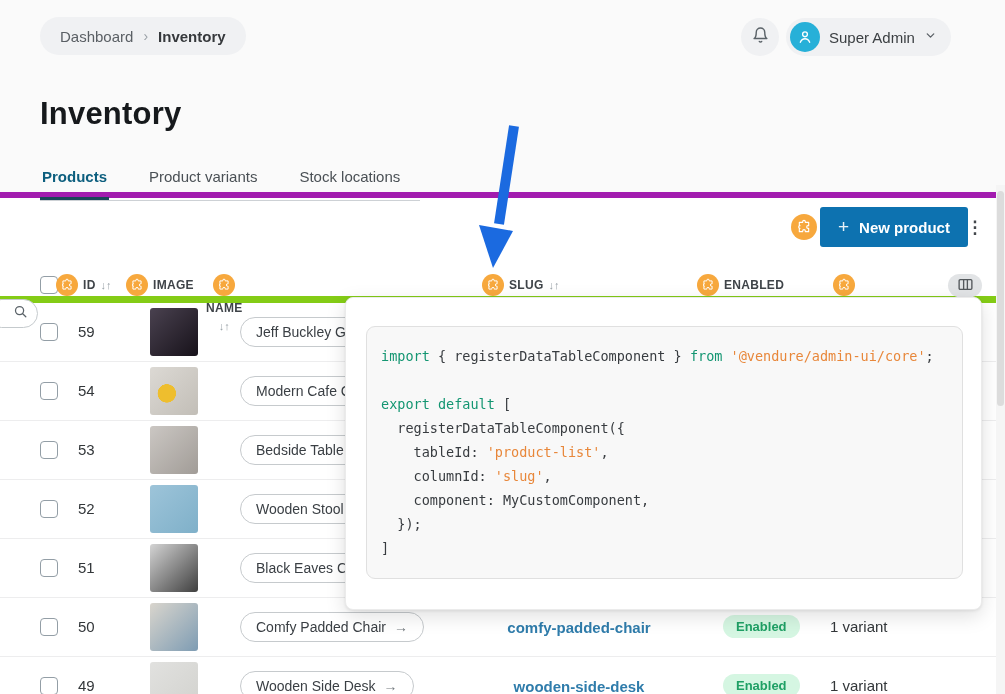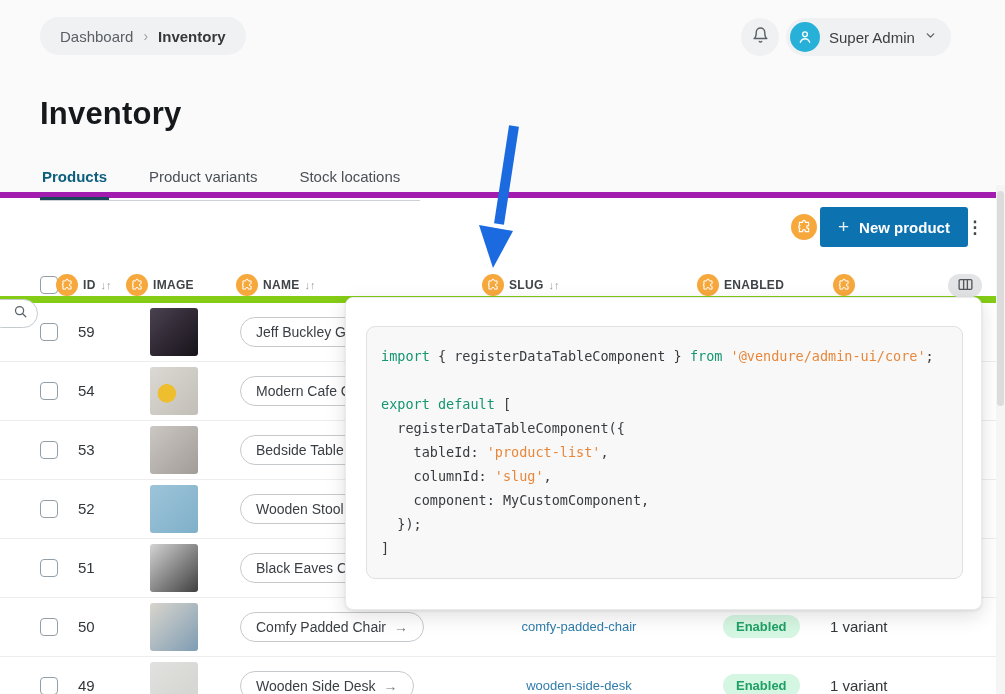--- a/index.html
+++ b/index.html
@@ -45,42 +45,42 @@
   .kebab { position:absolute; left:965px; top:213px; width:20px; height:28px; display:flex;
     align-items:center; justify-content:center; font-size:17px; color:#43474b; letter-spacing:0;
     cursor:pointer; font-weight:bold; }
 
   
   .thead { position:absolute; left:0; top:270px; width:1005px; height:33px; border-bottom:7px solid #84cc16; }
   .hcell { position:absolute; top:4px; display:flex; align-items:center; gap:5px; cursor:pointer; }
   .hlabel { font-size:12px; font-weight:bold; color:#3f4449; letter-spacing:.3px; }
   .hsort { font-size:11px; color:#9aa2a8; }
   .hcheck { position:absolute; left:40px; top:6px; }
-  .col-id{left:56px;} .col-image{left:126px;} .col-name{left:236px;}
+  .col-id{left:56px;} .col-image{left:126px;} .col-name{left:206px;flex-direction:column;}
   .col-slug{left:482px;} .col-enabled{left:697px;} .col-variants{left:807px;flex-direction:column;}
   .colsettings-btn { position:absolute; left:948px; top:4px; width:34px; height:23px; border-radius:12px;
     background:#e2e4e6; display:flex; align-items:center; justify-content:center; cursor:pointer; }
 
   .checkbox { width:18px; height:18px; border:1.5px solid #939ea6; border-radius:4px; background:#fff; cursor:pointer; }
 
   .search-pill { position:absolute; left:-13px; top:299px; width:51px; height:29px; border:1px solid #c5cacd;
     border-radius:15px; background:#fff; display:flex; align-items:center; justify-content:flex-end;
     padding-right:9px; cursor:pointer; }
 
   .rows { position:absolute; left:0; top:303px; width:1005px; }
   .trow { position:relative; width:1005px; height:59px; border-bottom:1px solid #ededee; }
   .trow .checkbox { position:absolute; left:40px; top:20px; }
   .cell-id { position:absolute; left:78px; top:20px; font-size:15px; color:#33373a; }
   .thumb { position:absolute; left:150px; top:5px; width:48px; height:48px; border-radius:3px; }
   .name-pill { position:absolute; left:240px; top:14px; height:30px; display:flex; align-items:center;
     gap:8px; padding:0 15px; border:1px solid #c6cacd; border-radius:15px; background:#fff;
     font-size:14px; color:#3a3f44; white-space:nowrap; cursor:pointer; }
   .name-pill .goto { color:#73797e; font-size:14px; }
   .cell-slug { position:absolute; left:498px; top:21px; width:162px; text-align:center;
-    font-size:13px; color:#2f7cab; cursor:pointer; white-space:nowrap; }
+    font-size:15px; color:#2f7cab; cursor:pointer; white-space:nowrap;font-weight:bold; }
   .status-badge { position:absolute; left:723px; top:17px; padding:4px 13px; border-radius:13px;
     background:#d5f6e2; color:#1fa065; font-size:13px; font-weight:bold; }
   .cell-variants { position:absolute; left:830px; top:20px; font-size:15px; color:#33373a; }
 
   
   .popup { position:absolute; left:345px; top:297px; width:637px; height:313px; background:#fff;
     border:1px solid #ebebeb; border-radius:8px; box-shadow:0 6px 20px rgba(0,0,0,.13), 0 1px 3px rgba(0,0,0,.08);
     z-index:10; }
   .codeblock { position:absolute; left:20px; top:28px; width:597px; height:253px; background:#f8f8f8;
     border:1px solid #e0e0e0; border-radius:9px; padding:17px 14px; overflow:hidden; }

